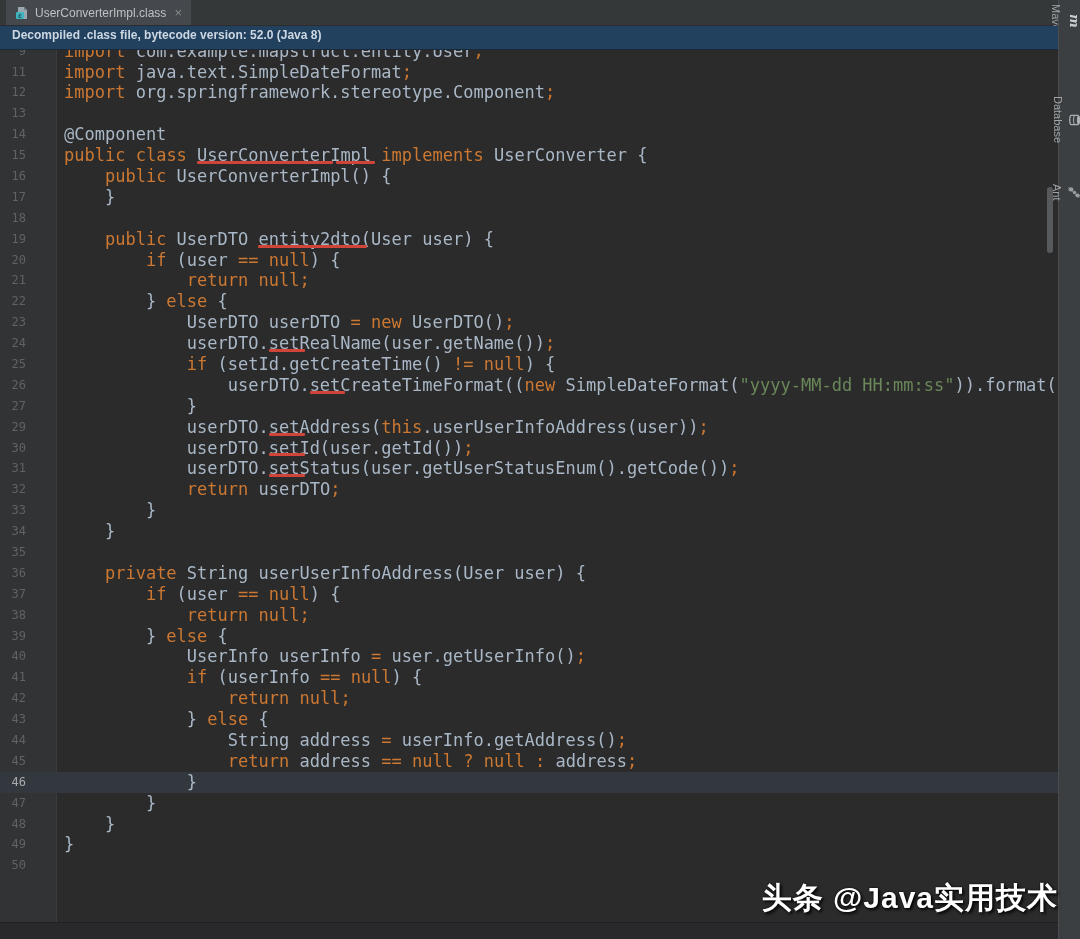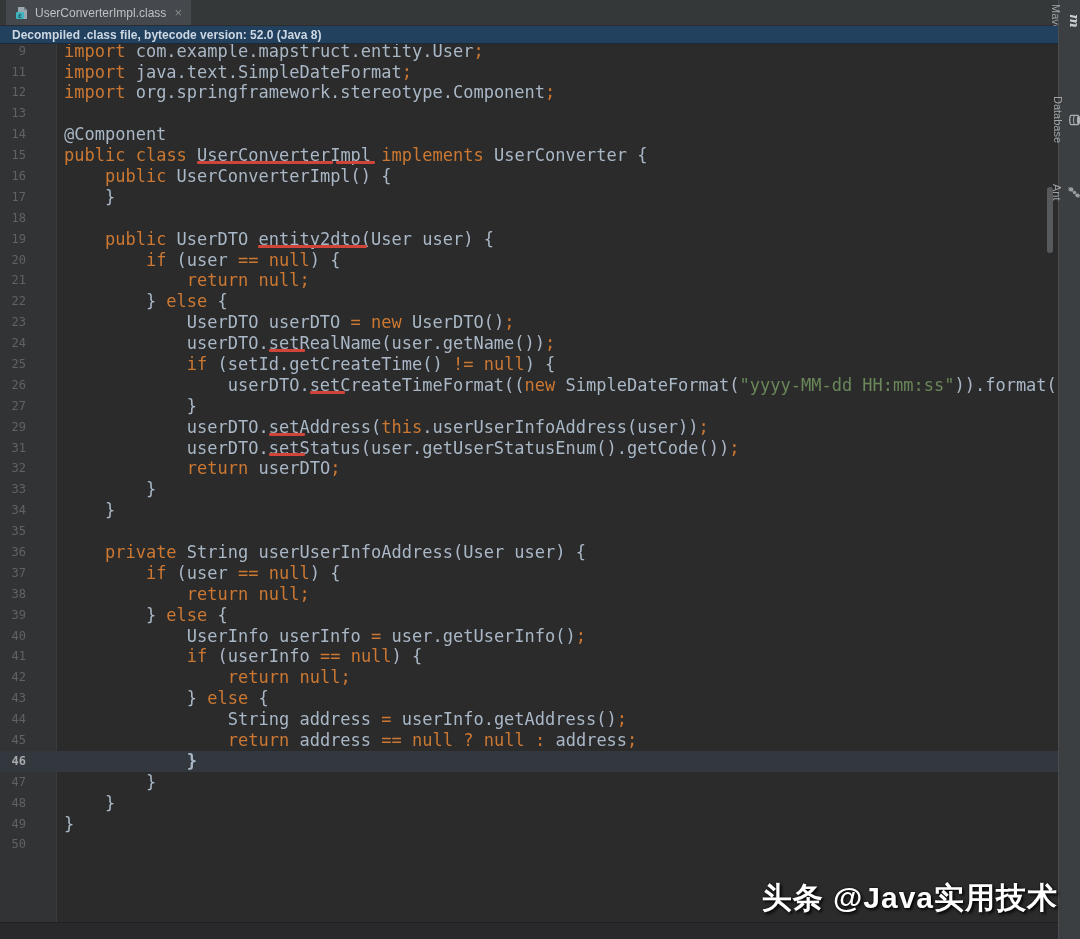--- a/index.html
+++ b/index.html
@@ -6,28 +6,28 @@
   html,body { width:1080px; height:939px; overflow:hidden; }
   body { background:#2b2b2b; font-family:"Liberation Sans", sans-serif; position:relative; }
 
   
   .tabbar { position:absolute; left:0; top:0; right:22px; height:26px; background:#353839; border-bottom:1px solid #2a2c2d; display:flex; align-items:stretch; }
   .tab { display:inline-flex; align-items:center; gap:6px; margin-left:6px; padding:0 9px; background:#45494d; color:#bdc1c5; font-size:12px; cursor:pointer; }
   .tab-close { color:#87898c; font-size:13px; line-height:1; margin-left:2px; cursor:pointer; }
   .file-icon { display:inline-block; width:14px; height:14px; position:relative; }
 
   
-  .banner { position:absolute; left:0; top:26px; right:22px; height:18px; background:#21415f; color:#cdd7e2; font-size:12px; font-weight:700; line-height:18px; padding-left:12px; border-bottom:1px solid #1a2a3a; z-index:5; }
+  .banner { position:absolute; left:0; top:26px; right:22px; height:24px; background:#21415f; color:#cdd7e2; font-size:12px; font-weight:700; line-height:18px; padding-left:12px; border-bottom:1px solid #1a2a3a; z-index:5; }
 
   
   .editor { position:absolute; left:0; top:44px; right:22px; bottom:17px; background:#2b2b2b; overflow:hidden; }
   .gutter-bg { position:absolute; left:0; top:0; bottom:0; width:57px; background:#313335; border-right:1px solid #3a3d40; }
   .rows { position:absolute; left:0; right:0; top:-3.4px; }
   .row { display:flex; height:20.9px; line-height:20.9px; position:relative; }
-  .row.hl { background:#32383e;font-weight:bold; }
+  .row.hl { background:#32383e; }
   .ln { width:57px; flex:0 0 57px; text-align:right; padding-right:31px; font-family:"DejaVu Sans Mono", monospace; font-size:12px; color:#606366; user-select:none; }
   .row.hl .ln { color:#a9abad; }
   .code { font-family:"DejaVu Sans Mono", monospace; font-size:17px; line-height:20.9px; color:#a9b7c6; white-space:pre; padding-left:7px; position:relative; flex:1; }
   .code .k { color:#cc7832; }
   .code .p { color:#a9b7c6; }
   .code .s { color:#6a8759; }
   .mark { position:absolute; bottom:2px; height:3px; background:#d0443a; border-radius:1px; }
   .scroll-thumb { position:absolute; right:5px; top:143px; width:6px; height:66px; background:rgba(110,115,118,0.65); border-radius:3px; }
 
   
@@ -139,20 +139,24 @@
         </div>
         <div class="row">
           <span class="ln">27</span>
           <pre class="code"><span class="p">            }</span></pre>
         </div>
         <div class="row">
           <span class="ln">29</span>
           <pre class="code"><span class="p">            userDTO.setAddress(</span><span class="k">this</span><span class="p">.userUserInfoAddress(user))</span><span class="k">;</span><i class="mark" style="left: calc(20ch + 7px); width: 3.5ch;"></i></pre>
         </div>
         <div class="row">
+          <span class="ln">30</span>
+          <pre class="code"><span class="p">            userDTO.setId(user.getId())</span><span class="k">;</span><i class="mark" style="left: calc(20ch + 7px); width: 3.5ch;"></i></pre>
+        </div>
+        <div class="row">
           <span class="ln">31</span>
           <pre class="code"><span class="p">            userDTO.setStatus(user.getUserStatusEnum().getCode())</span><span class="k">;</span><i class="mark" style="left: calc(20ch + 7px); width: 3.5ch;"></i></pre>
         </div>
         <div class="row">
           <span class="ln">32</span>
           <pre class="code"><span class="p">            </span><span class="k">return</span><span class="p"> userDTO</span><span class="k">;</span></pre>
         </div>
         <div class="row">
           <span class="ln">33</span>
           <pre class="code"><span class="p">        }</span></pre>

